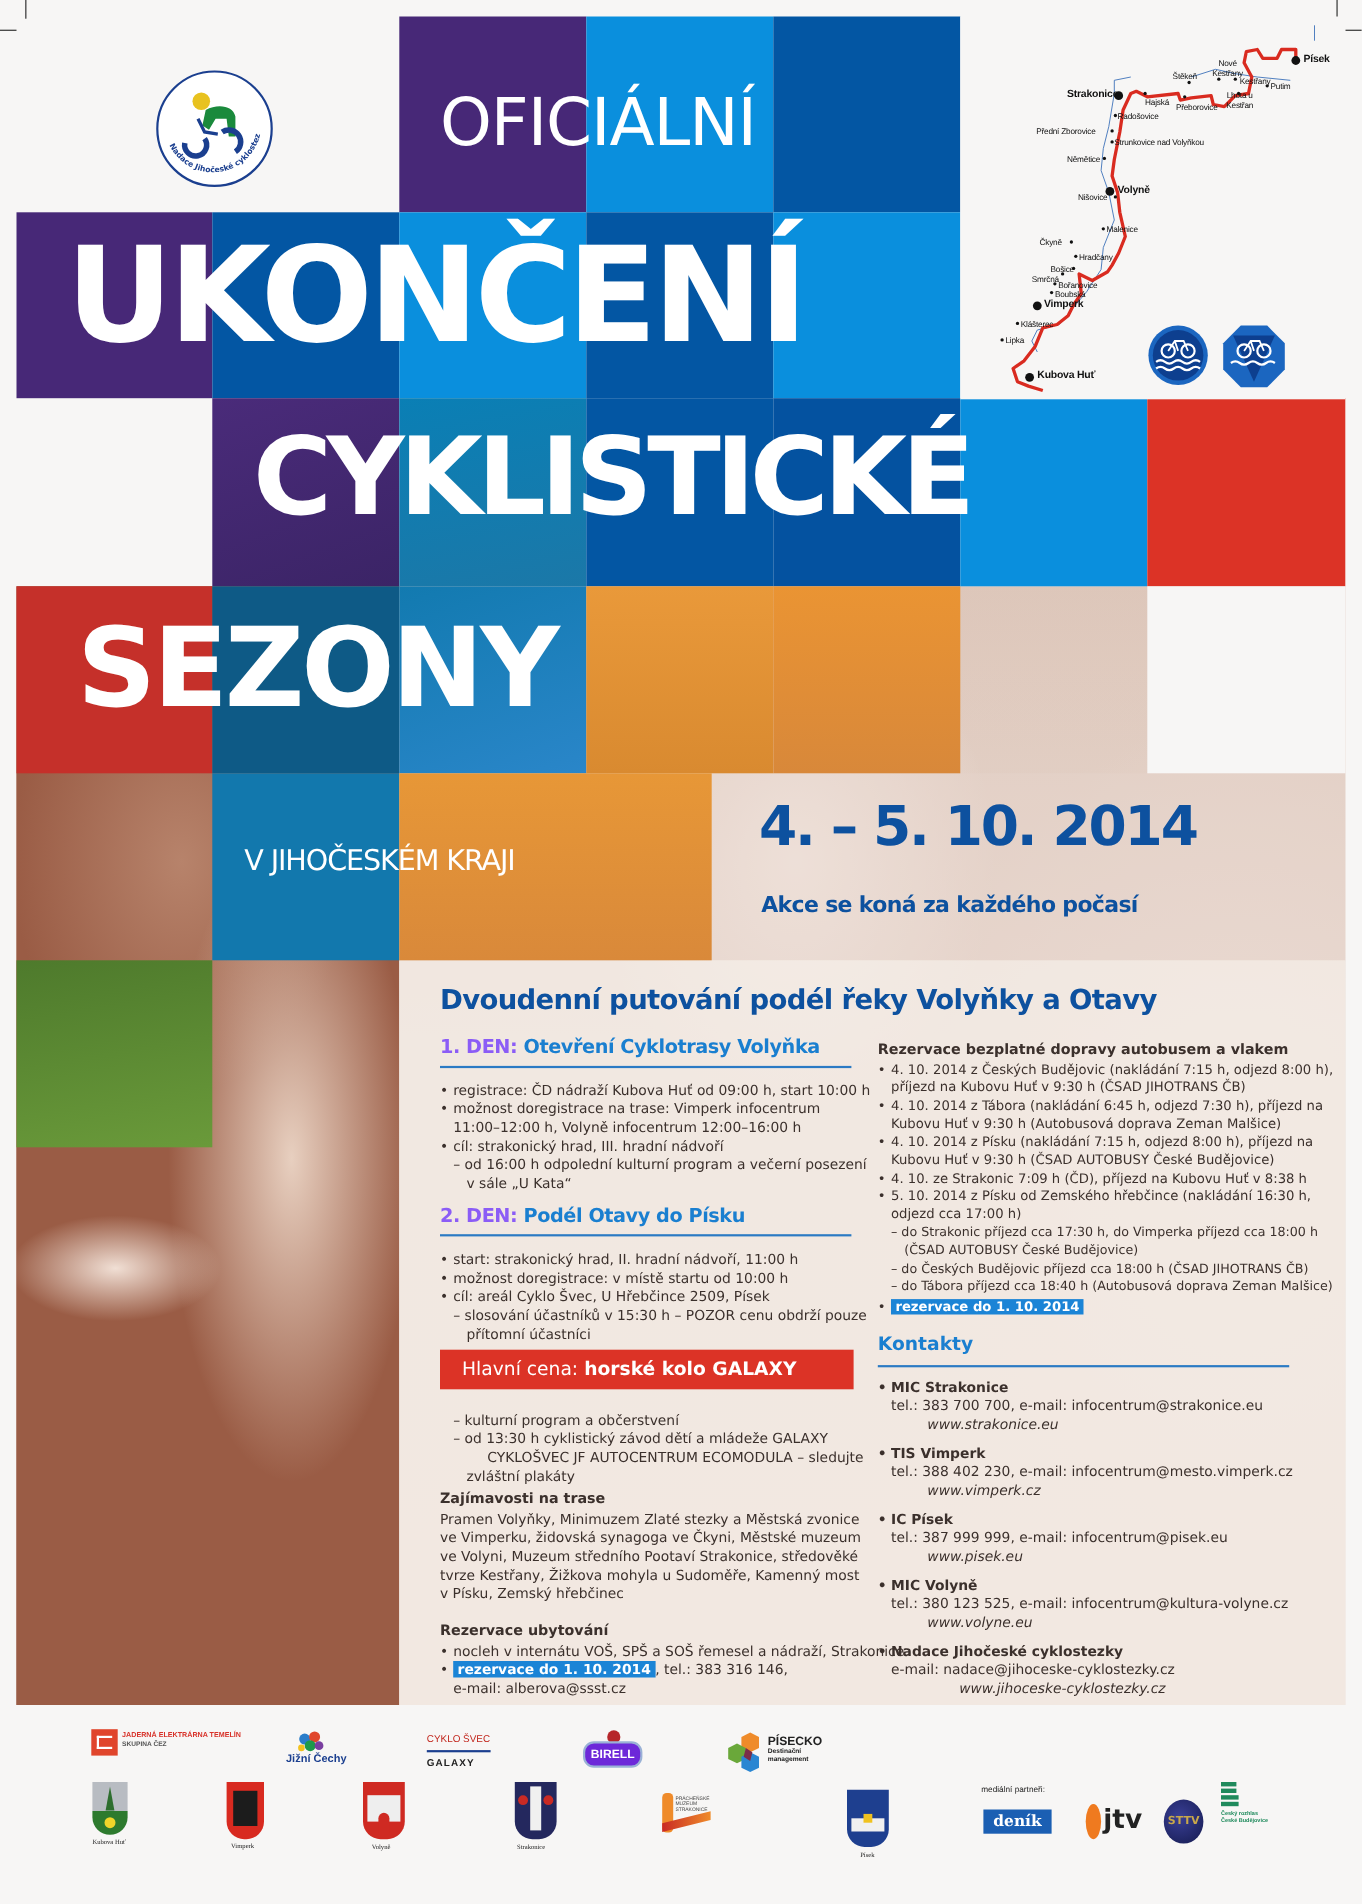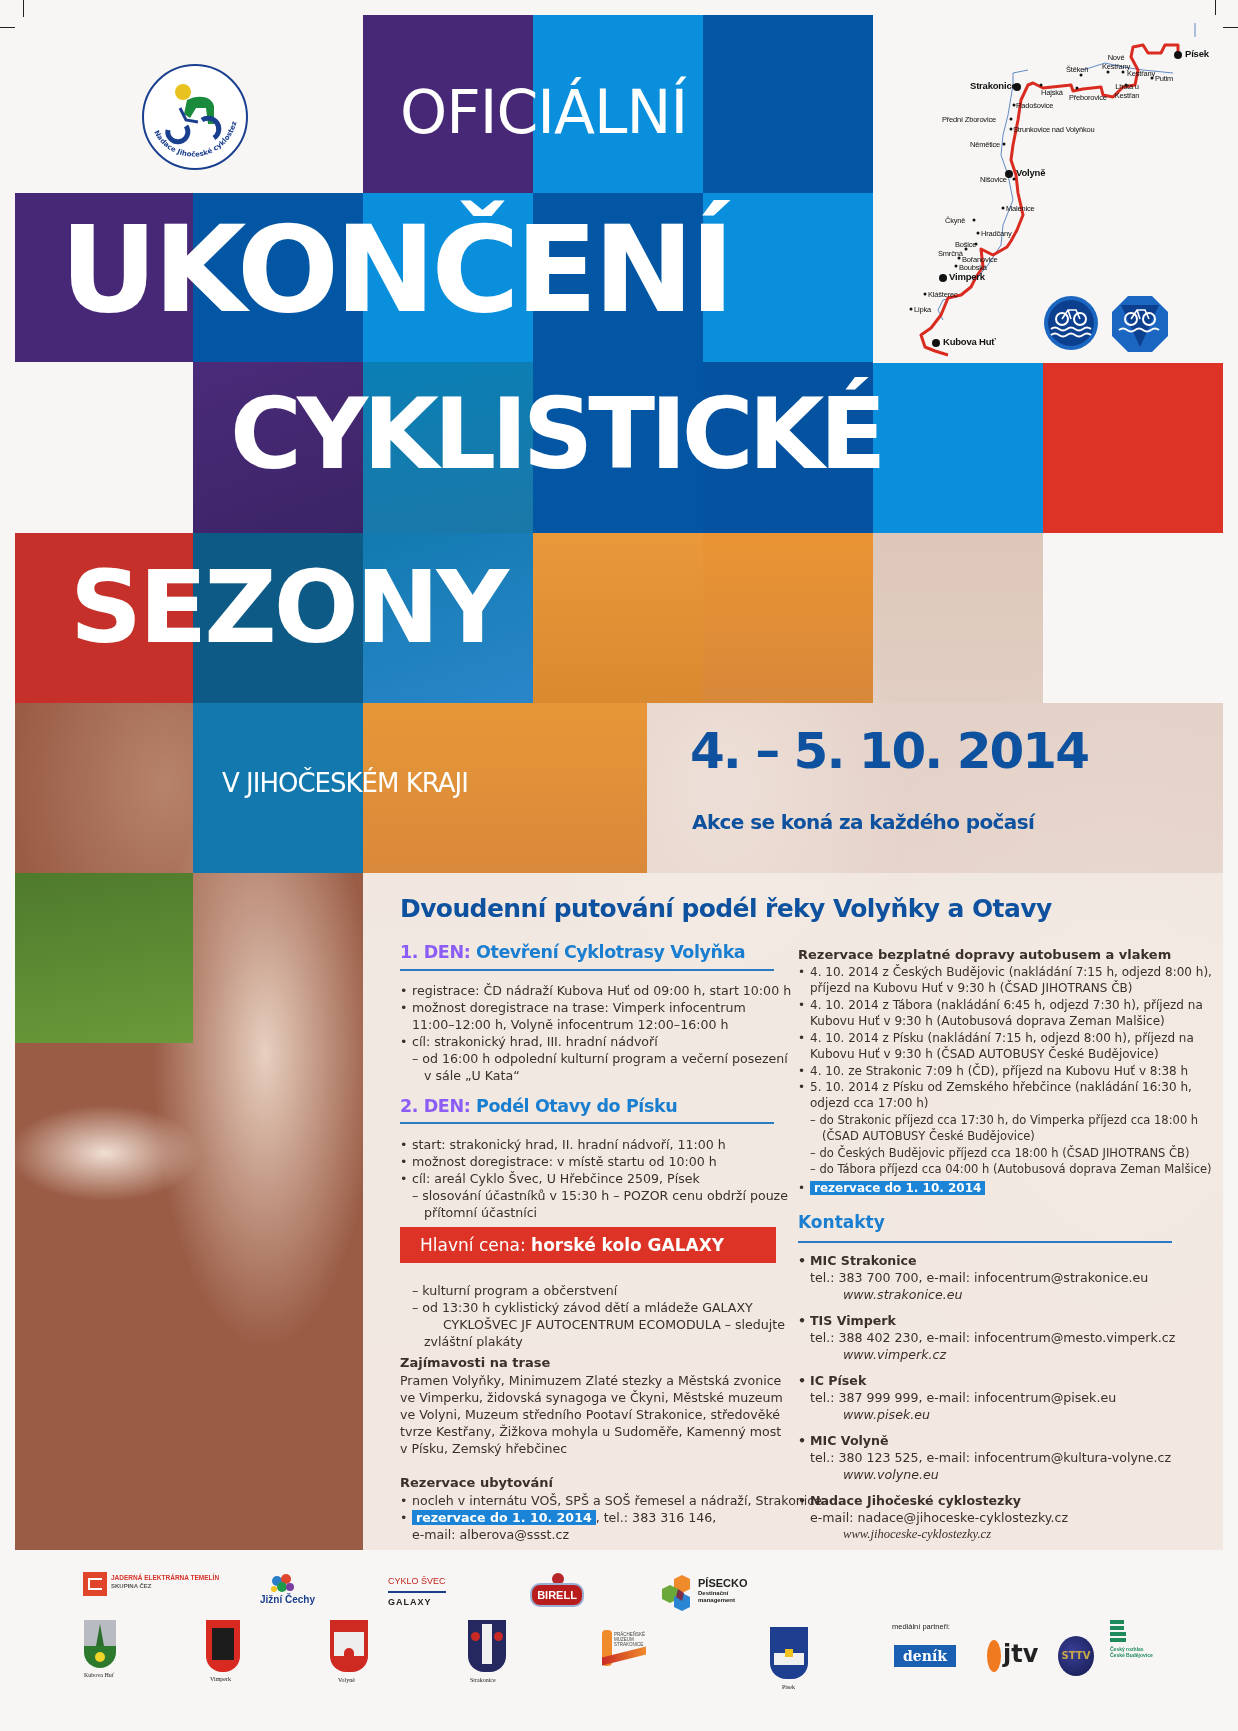--- a/index.html
+++ b/index.html
@@ -261,21 +261,21 @@
 <div class="line" style="left:798px;top:997px;font-size:12px;"><span class="bullet">•</span><span>4. 10. 2014 z Tábora (nakládání 6:45 h, odjezd 7:30 h), příjezd na</span></div>
 <div class="line" style="left:810px;top:1013px;font-size:12px;"><span>Kubovu Huť v 9:30 h (Autobusová doprava Zeman Malšice)</span></div>
 <div class="line" style="left:798px;top:1030px;font-size:12px;"><span class="bullet">•</span><span>4. 10. 2014 z Písku (nakládání 7:15 h, odjezd 8:00 h), příjezd na</span></div>
 <div class="line" style="left:810px;top:1046px;font-size:12px;"><span>Kubovu Huť v 9:30 h (ČSAD AUTOBUSY České Budějovice)</span></div>
 <div class="line" style="left:798px;top:1063px;font-size:12px;"><span class="bullet">•</span><span>4. 10. ze Strakonic 7:09 h (ČD), příjezd na Kubovu Huť v 8:38 h</span></div>
 <div class="line" style="left:798px;top:1079px;font-size:12px;"><span class="bullet">•</span><span>5. 10. 2014 z Písku od Zemského hřebčince (nakládání 16:30 h,</span></div>
 <div class="line" style="left:810px;top:1095px;font-size:12px;"><span>odjezd cca 17:00 h)</span></div>
 <div class="line" style="left:810px;top:1112px;font-size:11.5px;"><span>– do Strakonic příjezd cca 17:30 h, do Vimperka příjezd cca 18:00 h</span></div>
 <div class="line" style="left:822px;top:1128px;font-size:11.5px;"><span>(ČSAD AUTOBUSY České Budějovice)</span></div>
 <div class="line" style="left:810px;top:1145px;font-size:11.5px;"><span>– do Českých Budějovic příjezd cca 18:00 h (ČSAD JIHOTRANS ČB)</span></div>
-<div class="line" style="left:810px;top:1161px;font-size:11.5px;"><span>– do Tábora příjezd cca 04:00 h (Autobusová doprava Zeman Malšice)</span></div>
+<div class="line" style="left:810px;top:1161px;font-size:11.5px;"><span>– do Tábora příjezd cca 18:40 h (Autobusová doprava Zeman Malšice)</span></div>
 <div class="line" style="left:798px;top:1180px;font-size:12px;"><span class="bullet">•</span><span class="hl">rezervace do 1. 10. 2014</span></div>
 
 <div class="abs" style="left:798px;top:1212px;font-family:'DejaVu Sans',sans-serif;font-weight:bold;font-size:17px;color:#1a7fd0;">Kontakty</div>
 <div class="rule" style="left:798px;top:1241px;width:374px;"></div>
 
 <div class="line b" style="left:798px;top:1252px;"><span class="bullet">•</span><span>MIC Strakonice</span></div>
 <div class="line" style="left:810px;top:1269px;">tel.: 383 700 700, e-mail: infocentrum@strakonice.eu</div>
 <div class="line i" style="left:810px;top:1286px;">www.strakonice.eu</div>
 
 <div class="line b" style="left:798px;top:1312px;"><span class="bullet">•</span><span>TIS Vimperk</span></div>
@@ -285,21 +285,21 @@
 <div class="line b" style="left:798px;top:1372px;"><span class="bullet">•</span><span>IC Písek</span></div>
 <div class="line" style="left:810px;top:1389px;">tel.: 387 999 999, e-mail: infocentrum@pisek.eu</div>
 <div class="line i" style="left:810px;top:1406px;">www.pisek.eu</div>
 
 <div class="line b" style="left:798px;top:1432px;"><span class="bullet">•</span><span>MIC Volyně</span></div>
 <div class="line" style="left:810px;top:1449px;">tel.: 380 123 525, e-mail: infocentrum@kultura-volyne.cz</div>
 <div class="line i" style="left:810px;top:1466px;">www.volyne.eu</div>
 
 <div class="line b" style="left:798px;top:1492px;"><span class="bullet">•</span><span>Nadace Jihočeské cyklostezky</span></div>
 <div class="line" style="left:810px;top:1509px;">e-mail: nadace@jihoceske-cyklostezky.cz</div>
-<div class="line i" style="left:810px;top:1526px;font-family:Liberation Serif, serif;">www.jihoceske-cyklostezky.cz</div>
+<div class="line i" style="left:839px;top:1526px;">www.jihoceske-cyklostezky.cz</div>
 
 <div class="foot-logo" style="left:83px;top:1572px;">
   <div style="position:absolute;left:0;top:0;width:24px;height:24px;background:#e0452c;">
     <div style="position:absolute;left:5px;top:6px;width:14px;height:12px;border:2px solid #fff;border-right:none;"></div>
   </div>
   <div style="position:absolute;left:28px;top:2px;font-size:6.5px;font-weight:bold;color:#d8332a;white-space:nowrap;">JADERNÁ ELEKTRÁRNA TEMELÍN</div>
   <div style="position:absolute;left:28px;top:11px;font-size:6px;font-weight:bold;color:#555;white-space:nowrap;">SKUPINA ČEZ</div>
 </div>
 
 <div class="foot-logo" style="left:258px;top:1572px;width:50px;height:40px;">
@@ -314,21 +314,21 @@
 </div>
 
 <div class="foot-logo" style="left:388px;top:1576px;width:60px;height:40px;">
   <div style="position:absolute;left:0;top:0;font-size:9px;color:#c2271e;white-space:nowrap;">CYKLO ŠVEC</div>
   <div style="position:absolute;left:0;top:15px;width:58px;height:2px;background:#1b3f8f;"></div>
   <div style="position:absolute;left:0;top:21px;font-size:9px;font-weight:bold;color:#222;letter-spacing:1px;white-space:nowrap;">GALAXY</div>
 </div>
 
 <div class="foot-logo" style="left:530px;top:1573px;width:56px;height:40px;">
   <div style="position:absolute;left:22px;top:0;width:12px;height:12px;border-radius:50%;background:#b6262a;"></div>
-  <div style="position:absolute;left:0;top:10px;width:54px;height:24px;border-radius:10px;background:#b91c1c;border:2px solid #9ab1d6;color:#fff;font-size:11px;font-weight:bold;line-height:20px;text-align:center;">BIRELL</div>
+  <div style="position:absolute;left:0;top:10px;width:54px;height:24px;border-radius:10px;background:#6d28d9;border:2px solid #9ab1d6;color:#fff;font-size:11px;font-weight:bold;line-height:20px;text-align:center;">BIRELL</div>
 </div>
 
 <div class="foot-logo" style="left:660px;top:1573px;width:100px;height:44px;">
   <svg width="34" height="40" style="position:absolute;left:0;top:0;">
     <polygon points="22,2 30,6 30,16 22,20 14,16 14,6" fill="#ef8b2a"></polygon>
     <polygon points="10,12 18,16 18,26 10,30 2,26 2,16" fill="#6aa83a"></polygon>
     <polygon points="22,20 30,24 30,34 22,38 14,34 14,24" fill="#2a86d2"></polygon>
     <polygon points="18,16 24,20 22,28 16,24" fill="#7a2e4a"></polygon>
   </svg>
   <div style="position:absolute;left:38px;top:4px;font-size:11px;font-weight:bold;color:#222;white-space:nowrap;">PÍSECKO</div>

